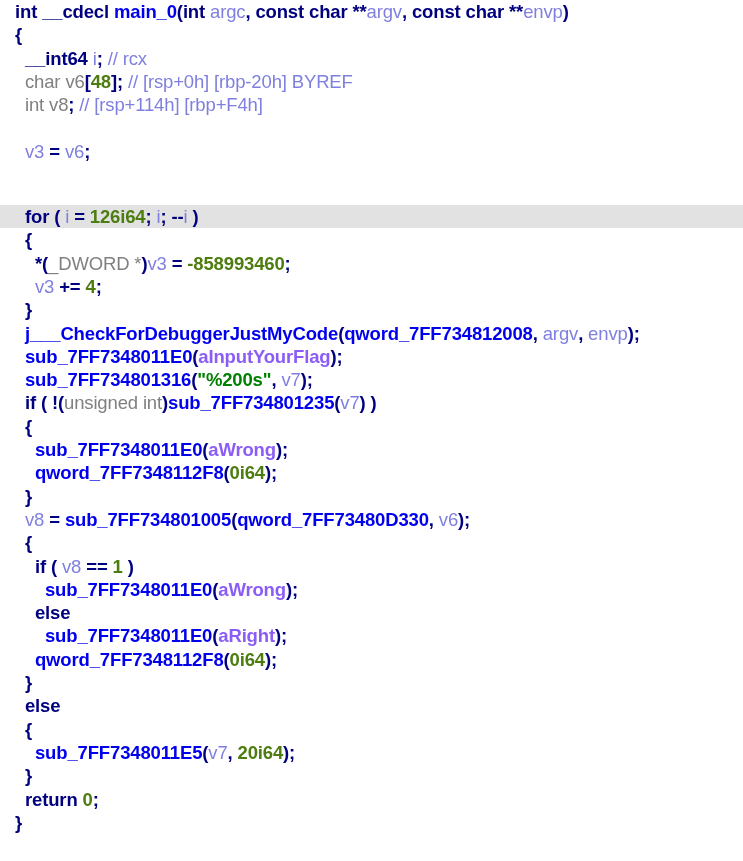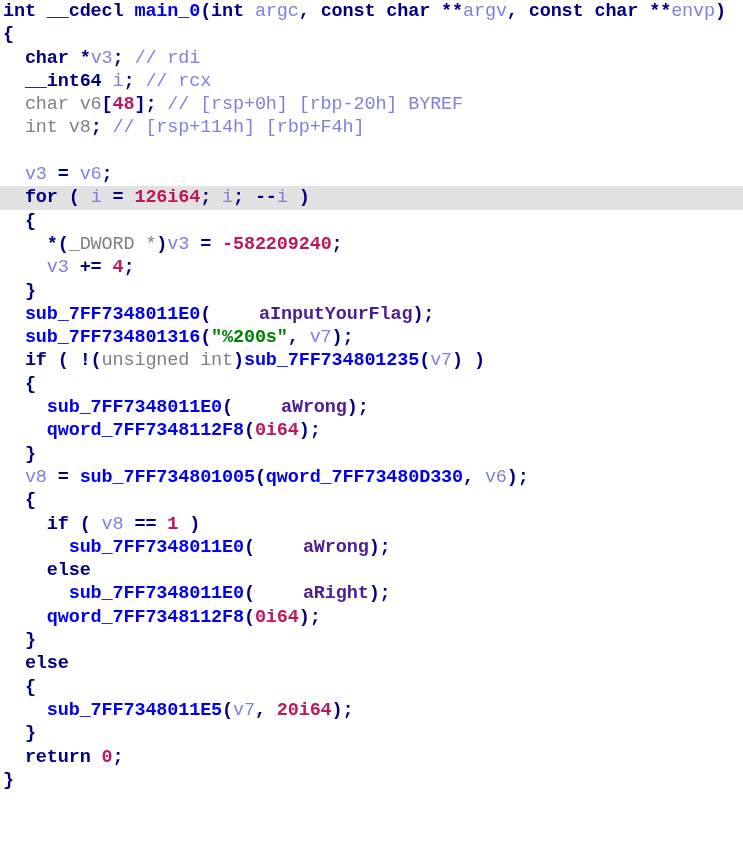--- a/index.html
+++ b/index.html
@@ -23,60 +23,61 @@
     padding: 0;
     box-sizing: border-box;
   }
 
   .code-line {
     height: 23.3px;
     line-height: 23.3px;
     white-space: pre;
     font-size: 18.5px;
     letter-spacing: -0.15px;
-    padding-left: 3px;
+    padding-left: 15px;
     box-sizing: border-box;
-    font-family: Liberation Mono, monospace;
+    font-family: Liberation Sans, sans-serif;
     color: #00007f;
   }
 
   .code-line.highlighted {
     background: #e2e2e2;
+    margin-top: 42px;
   }
 
   
   .t-keyword   { color: #00007f; font-weight: bold; }   
   .t-type      { color: #808080; }                      
   .t-func      { color: #0000ee; font-weight: bold; }   
-  .t-symbol    { color: #4c1d95; font-weight: bold; margin-left: 48px; }   
+  .t-symbol    { color: #8b5cf6; font-weight: bold; }   
   .t-var       { color: #7f7fdf; }                      
-  .t-num       { color: #be185d; font-weight: bold; }   
+  .t-num       { color: #4d7c0f; font-weight: bold; }   
   .t-string    { color: #008000; font-weight: bold; }   
   .t-comment   { color: #7f7fdf; }                      
   .t-punct     { color: #00007f; font-weight: bold; }   
   .t-plain     { color: #00007f; font-weight: bold; }
 </style>
 </head>
 <body>
 
 <div id="pseudocode-view">
 
 <div class="code-line"><span class="t-keyword">int</span><span class="t-plain"> </span><span class="t-keyword">__cdecl</span><span class="t-plain"> </span><span class="t-func">main_0</span><span class="t-punct">(</span><span class="t-keyword">int</span><span class="t-plain"> </span><span class="t-var">argc</span><span class="t-punct">, </span><span class="t-keyword">const</span><span class="t-plain"> </span><span class="t-keyword">char</span><span class="t-punct"> **</span><span class="t-var">argv</span><span class="t-punct">, </span><span class="t-keyword">const</span><span class="t-plain"> </span><span class="t-keyword">char</span><span class="t-punct"> **</span><span class="t-var">envp</span><span class="t-punct">)</span></div>
     <div class="code-line"><span class="t-punct">{</span></div>
-    <div class="code-line"><span class="t-plain">  </span><span class="t-keyword">char</span><span class="t-punct"> *</span><span class="t-var">v3</span><span class="t-punct">;</span><span class="t-plain"> </span><span class="t-comment">// rdi</span></div>
     <div class="code-line"><span class="t-plain">  </span><span class="t-keyword">__int64</span><span class="t-plain"> </span><span class="t-var">i</span><span class="t-punct">;</span><span class="t-plain"> </span><span class="t-comment">// rcx</span></div>
     <div class="code-line"><span class="t-plain">  </span><span class="t-type">char</span><span class="t-plain"> </span><span class="t-type">v6</span><span class="t-punct">[</span><span class="t-num">48</span><span class="t-punct">];</span><span class="t-plain"> </span><span class="t-comment">// [rsp+0h] [rbp-20h] BYREF</span></div>
     <div class="code-line"><span class="t-plain">  </span><span class="t-type">int</span><span class="t-plain"> </span><span class="t-type">v8</span><span class="t-punct">;</span><span class="t-plain"> </span><span class="t-comment">// [rsp+114h] [rbp+F4h]</span></div>
     <div class="code-line">&nbsp;</div>
     <div class="code-line"><span class="t-plain">  </span><span class="t-var">v3</span><span class="t-punct"> = </span><span class="t-var">v6</span><span class="t-punct">;</span></div>
     <div class="code-line highlighted"><span class="t-plain">  </span><span class="t-keyword">for</span><span class="t-punct"> ( </span><span class="t-var">i</span><span class="t-punct"> = </span><span class="t-num">126i64</span><span class="t-punct">; </span><span class="t-var">i</span><span class="t-punct">; --</span><span class="t-var">i</span><span class="t-punct"> )</span></div>
     <div class="code-line"><span class="t-plain">  </span><span class="t-punct">{</span></div>
-    <div class="code-line"><span class="t-plain">    </span><span class="t-punct">*(</span><span class="t-type">_DWORD</span><span class="t-type"> *</span><span class="t-punct">)</span><span class="t-var">v3</span><span class="t-punct"> = </span><span class="t-num">-582209240</span><span class="t-punct">;</span></div>
+    <div class="code-line"><span class="t-plain">    </span><span class="t-punct">*(</span><span class="t-type">_DWORD</span><span class="t-type"> *</span><span class="t-punct">)</span><span class="t-var">v3</span><span class="t-punct"> = </span><span class="t-num">-858993460</span><span class="t-punct">;</span></div>
     <div class="code-line"><span class="t-plain">    </span><span class="t-var">v3</span><span class="t-punct"> += </span><span class="t-num">4</span><span class="t-punct">;</span></div>
     <div class="code-line"><span class="t-plain">  </span><span class="t-punct">}</span></div>
+    <div class="code-line"><span class="t-plain">  </span><span class="t-func">j___CheckForDebuggerJustMyCode</span><span class="t-punct">(</span><span class="t-func">qword_7FF734812008</span><span class="t-punct">, </span><span class="t-var">argv</span><span class="t-punct">, </span><span class="t-var">envp</span><span class="t-punct">);</span></div>
     <div class="code-line"><span class="t-plain">  </span><span class="t-func">sub_7FF7348011E0</span><span class="t-punct">(</span><span class="t-symbol">aInputYourFlag</span><span class="t-punct">);</span></div>
     <div class="code-line"><span class="t-plain">  </span><span class="t-func">sub_7FF734801316</span><span class="t-punct">(</span><span class="t-string">"%200s"</span><span class="t-punct">, </span><span class="t-var">v7</span><span class="t-punct">);</span></div>
     <div class="code-line"><span class="t-plain">  </span><span class="t-keyword">if</span><span class="t-punct"> ( !(</span><span class="t-type">unsigned int</span><span class="t-punct">)</span><span class="t-func">sub_7FF734801235</span><span class="t-punct">(</span><span class="t-var">v7</span><span class="t-punct">) )</span></div>
     <div class="code-line"><span class="t-plain">  </span><span class="t-punct">{</span></div>
     <div class="code-line"><span class="t-plain">    </span><span class="t-func">sub_7FF7348011E0</span><span class="t-punct">(</span><span class="t-symbol">aWrong</span><span class="t-punct">);</span></div>
     <div class="code-line"><span class="t-plain">    </span><span class="t-func">qword_7FF7348112F8</span><span class="t-punct">(</span><span class="t-num">0i64</span><span class="t-punct">);</span></div>
     <div class="code-line"><span class="t-plain">  </span><span class="t-punct">}</span></div>
     <div class="code-line"><span class="t-plain">  </span><span class="t-var">v8</span><span class="t-punct"> = </span><span class="t-func">sub_7FF734801005</span><span class="t-punct">(</span><span class="t-func">qword_7FF73480D330</span><span class="t-punct">, </span><span class="t-var">v6</span><span class="t-punct">);</span></div>
     <div class="code-line"><span class="t-plain">  </span><span class="t-punct">{</span></div>
     <div class="code-line"><span class="t-plain">    </span><span class="t-keyword">if</span><span class="t-punct"> ( </span><span class="t-var">v8</span><span class="t-punct"> == </span><span class="t-num">1</span><span class="t-punct"> )</span></div>

